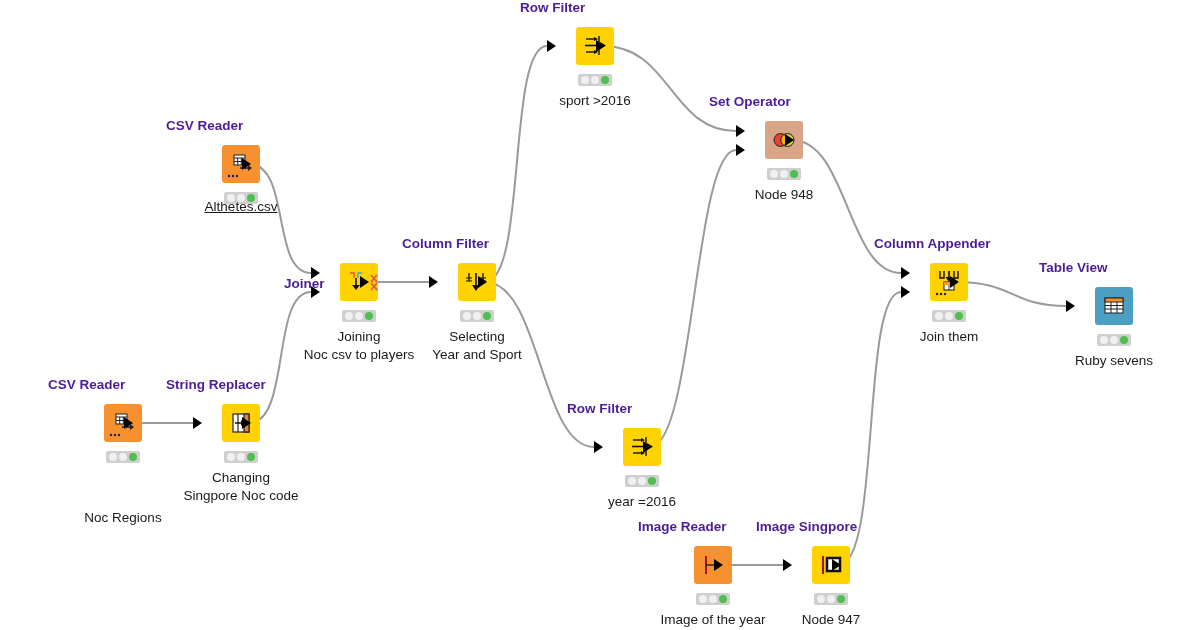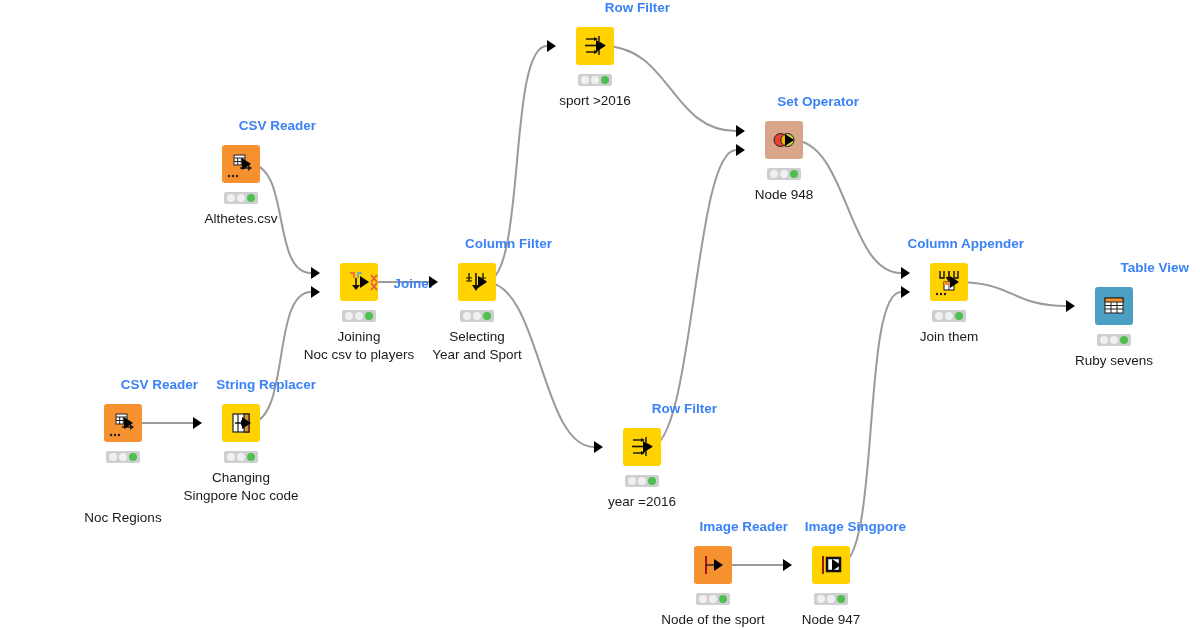--- a/index.html
+++ b/index.html
@@ -1,20 +1,20 @@
 <!DOCTYPE html>
 <html><head>
 <meta charset="utf-8">
 <style>
   html, body { margin:0; padding:0; }
   body { width:1200px; height:630px; background:#ffffff; position:relative; overflow:hidden;
          font-family:"Liberation Sans", sans-serif; }
   #edges { position:absolute; left:0; top:0; width:1200px; height:630px; }
   .node { position:absolute; width:150px; }
-  .node-title { position:absolute; left:0; width:150px; text-align:right; font-weight:bold; font-size:13.5px; color:#3b82f6; white-space:nowrap; }
+  .node-title { position:absolute; left:0; width:150px; text-align:left; font-weight:bold; font-size:13.5px; color:#4c1d95; white-space:nowrap; }
   .node-box { position:absolute; width:38px; height:38px; border-radius:3px; left:56px; }
   .node-box svg { position:absolute; left:0; top:0; width:38px; height:38px; }
   .status { position:absolute; left:58px; width:34px; height:12px; background:#cfcfcf; border-radius:2px; }
   .status .dot { position:absolute; top:2px; width:8px; height:8px; border-radius:50%; background:#f0f0f0; }
   .status .d1 { left:3px; } .status .d2 { left:13px; } .status .d3 { left:23px; background:#4fbf4f; }
   .node-label { position:absolute; left:-20px; width:190px; text-align:center; font-size:13.5px; line-height:18px; color:#1a1a1a; white-space:pre-line; }
   .port { position:absolute; width:0; height:0; border-top:6px solid transparent; border-bottom:6px solid transparent; border-left:9px solid #000; }
 </style>
 </head>
 <body>
@@ -48,21 +48,21 @@
       <circle cx="7" cy="31" r="1.2" fill="#222"></circle>
         <circle cx="11" cy="31" r="1.2" fill="#222"></circle>
         <circle cx="15" cy="31" r="1.2" fill="#222"></circle>
     </svg>
   </div>
   <div class="status" style="top:74px;">
       <span class="dot d1"></span>
       <span class="dot d2"></span>
       <span class="dot d3"></span>
     </div>
-  <div class="node-label" style="top:92px;">Althetes.csv</div>
+  <div class="node-label" style="top:80px;text-decoration:underline;">Althetes.csv</div>
 </div>
 
 <div class="node" style="left:284px; top:236px;">
   <div class="node-title" style="top:0;margin-top:40px;">Joiner</div>
   <div class="node-box" style="top:27px; background:#ffd200;">
     <svg viewBox="0 0 38 38">
       <path d="M10 10 L14 10 L14 15" fill="none" stroke="#e2584a" stroke-width="1.5"></path>
       <path d="M22 10 L18 10 L18 15" fill="none" stroke="#4aa7d6" stroke-width="1.5"></path>
       <line x1="16" y1="15" x2="16" y2="24" stroke="#111" stroke-width="1.6"></line>
       <polygon points="12,22 20,22 16,27" fill="#111"></polygon>
@@ -257,21 +257,21 @@
       <line x1="12" y1="10" x2="12" y2="28" stroke="#a3141a" stroke-width="2"></line>
       <line x1="12" y1="19" x2="24" y2="19" stroke="#222" stroke-width="1.4"></line>
         <polygon points="23,16 28,19 23,22" fill="#222"></polygon>
     </svg>
   </div>
   <div class="status" style="top:74px;">
       <span class="dot d1"></span>
       <span class="dot d2"></span>
       <span class="dot d3"></span>
     </div>
-  <div class="node-label" style="top:92px;">Node of the sport</div>
+  <div class="node-label" style="top:92px;">Image of the year</div>
 </div>
 
 <div class="node" style="left:756px; top:519px;">
   <div class="node-title" style="top:0;">Image Singpore</div>
   <div class="node-box" style="top:27px; background:#ffd200;">
     <svg viewBox="0 0 38 38">
       <line x1="11" y1="10" x2="11" y2="28" stroke="#a3141a" stroke-width="2"></line>
       <rect x="15" y="12" width="13" height="13" fill="#fff" stroke="#111" stroke-width="2.5"></rect>
     </svg>
   </div>

